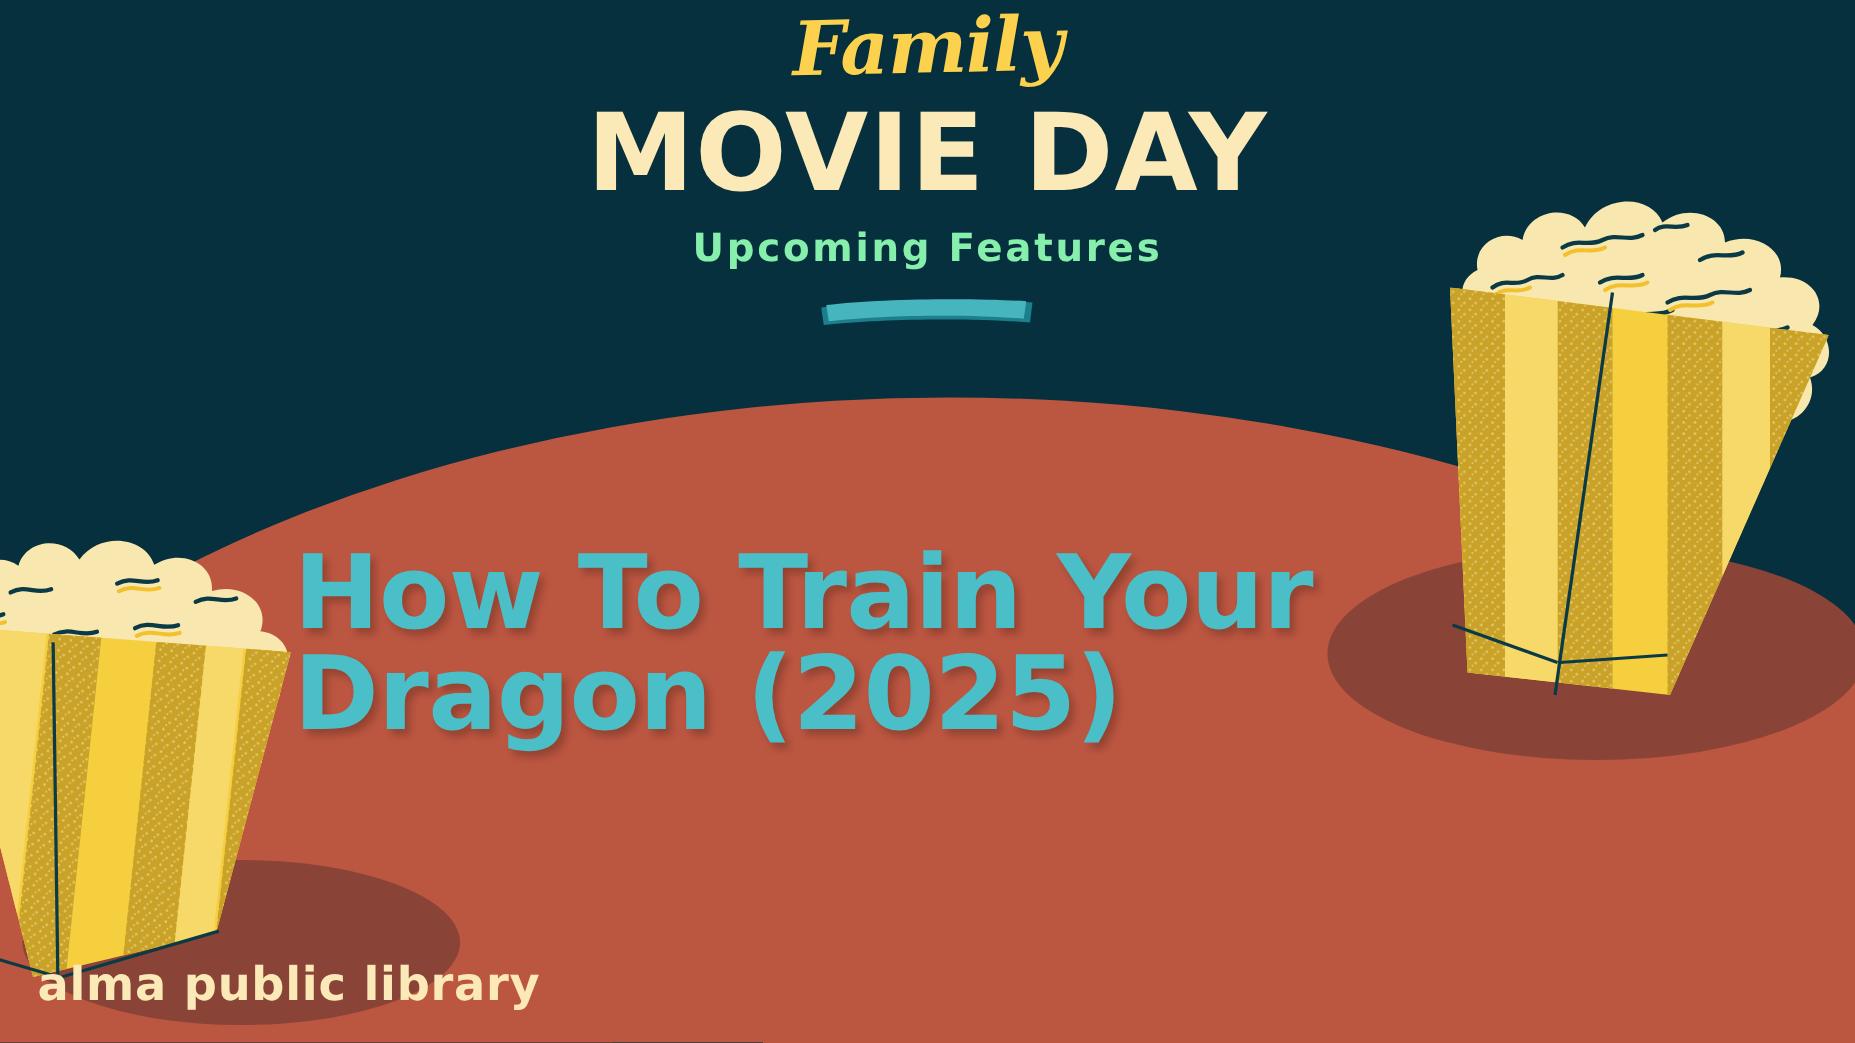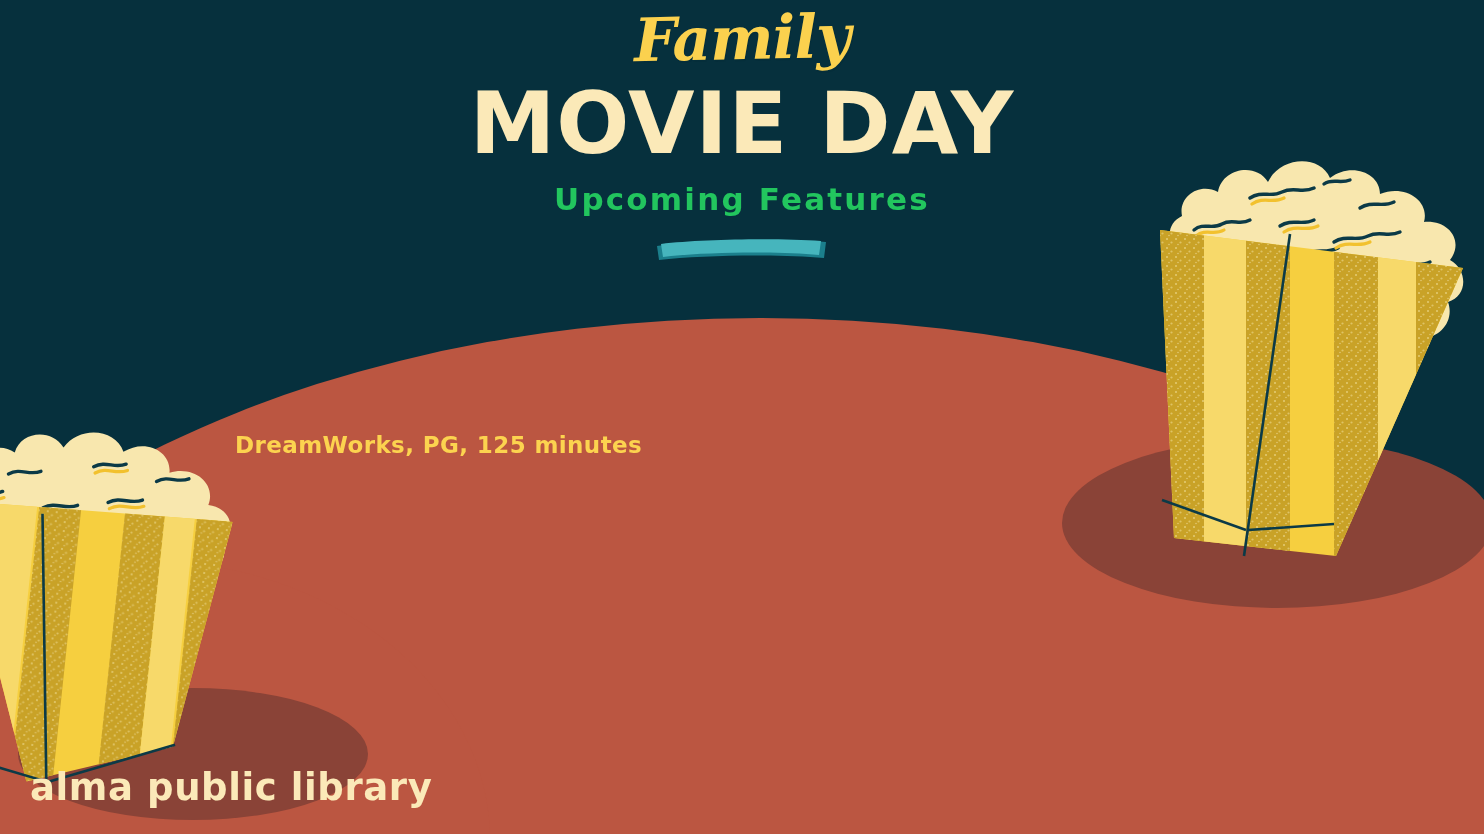--- a/index.html
+++ b/index.html
@@ -78,21 +78,21 @@
     font-size:86px;
     line-height:.98;
     color:#fbe9b8;
     letter-spacing:1px;
     margin-top:13px;
   }
   .upcoming{
     font-family:"DejaVu Sans", sans-serif;
     font-weight:700;
     font-size:31px;
-    color:#22c55e;
+    color:#86efac;
     letter-spacing:2.2px;
     margin-top:16px;
   }
   .brushstroke{
     margin:20px auto 0;
     width:176px;
     height:26px;
   }
 
   
@@ -278,18 +278,18 @@
       <rect x="218" y="80" width="30" height="330" fill="#f7d96a"></rect>
     </g>
     <g stroke="#0b3a47" stroke-width="2.6" fill="none">
       <path d="M96 122 L128 390"></path>
       <path d="M52 374 L128 388"></path>
       <path d="M130 388 L252 338"></path>
     </g>
   </svg>
 
   <div class="copy">
-    <div class="credits">DreamWorks, PG, 125 minutes</div>
+    <div class="film-title">How To Train Your Dragon (2025)</div>
   </div>
 
   <div class="library">alma public library</div>
 
 </div>
 
 </body></html>

